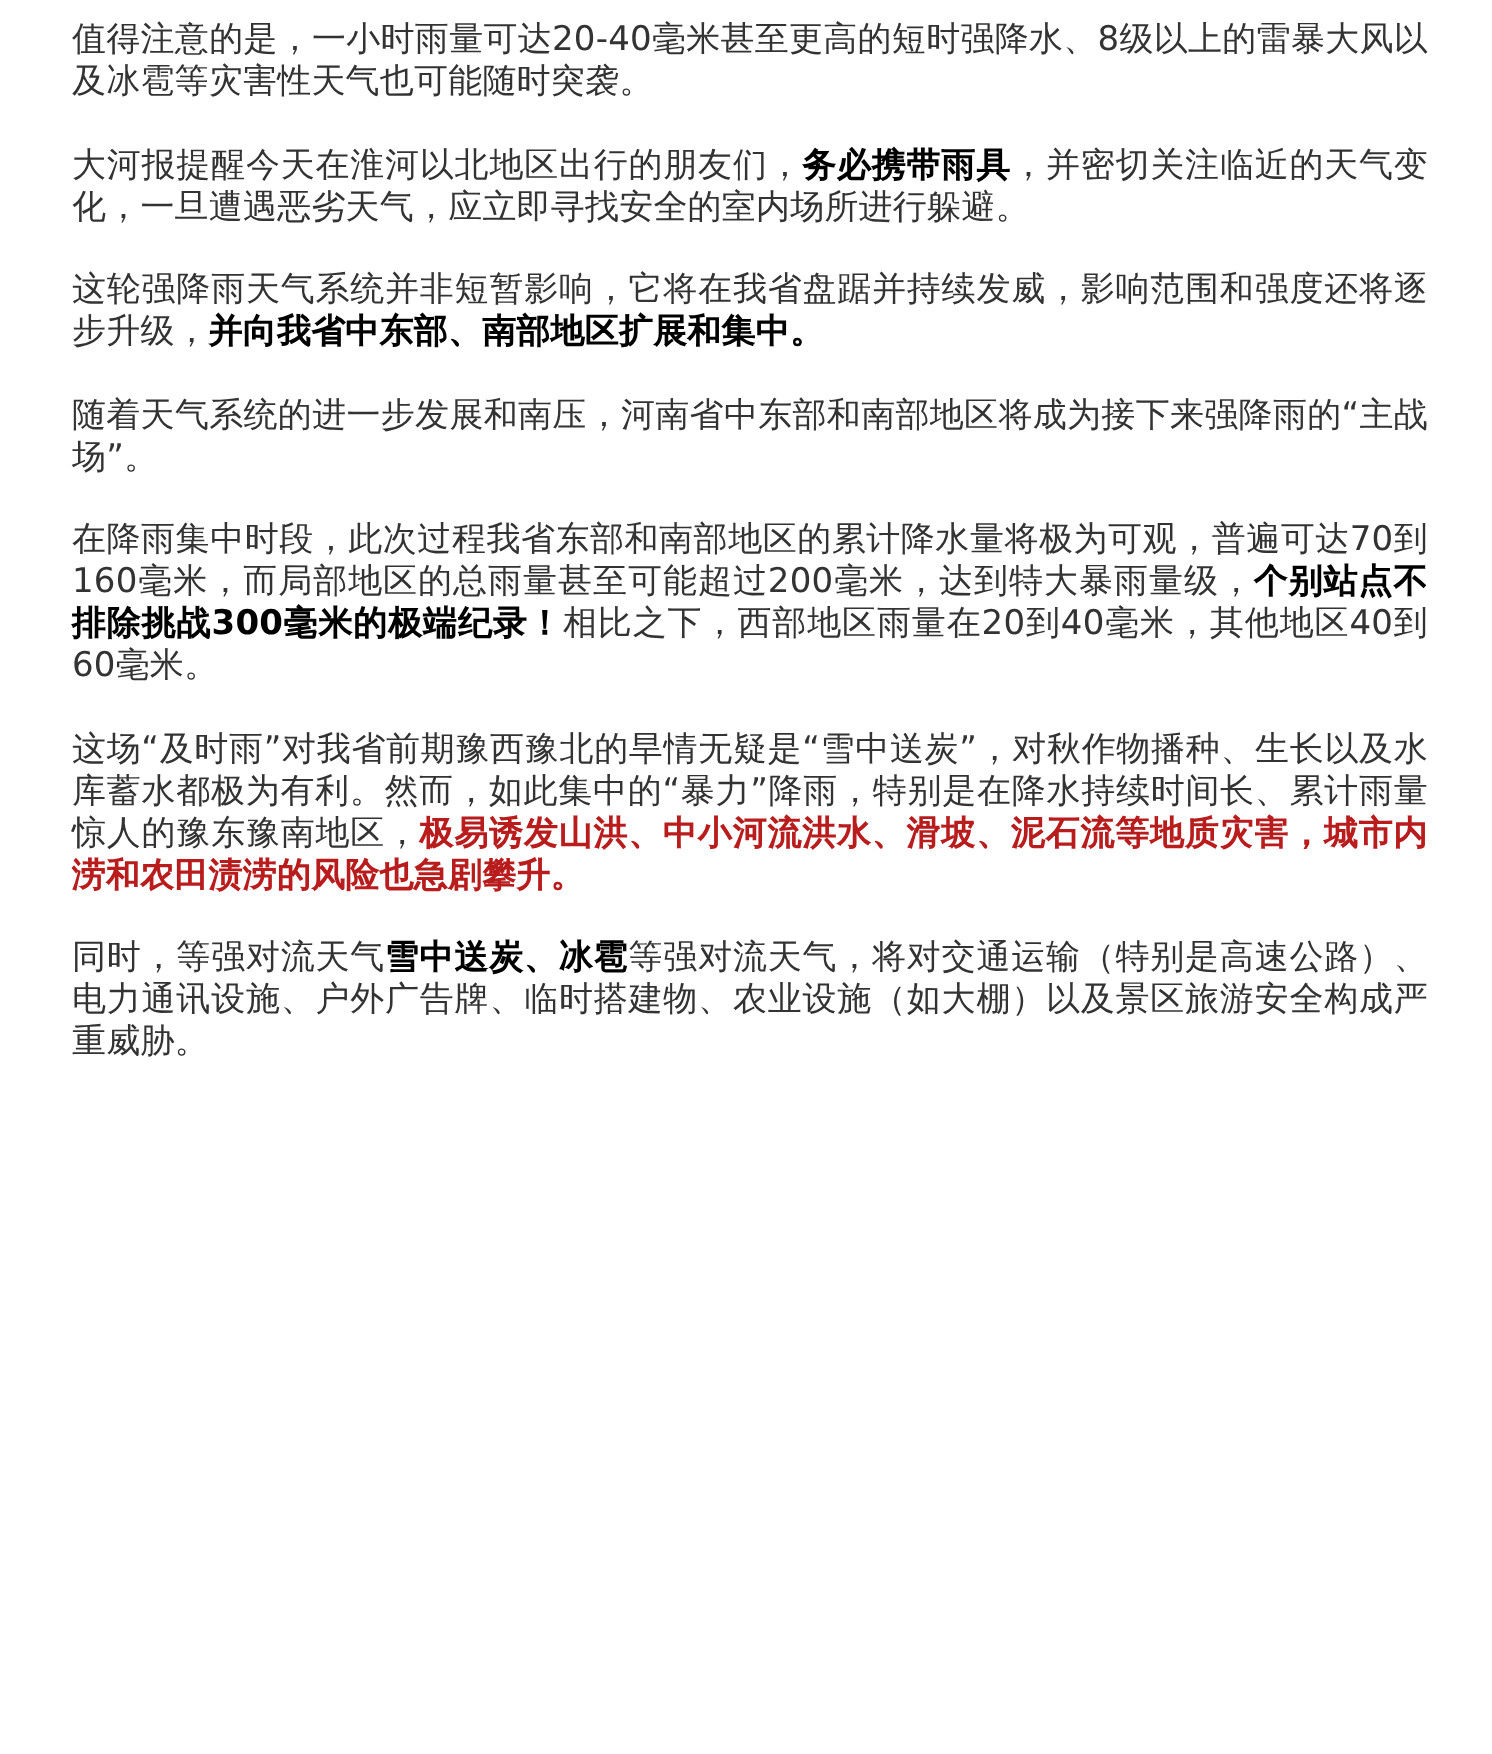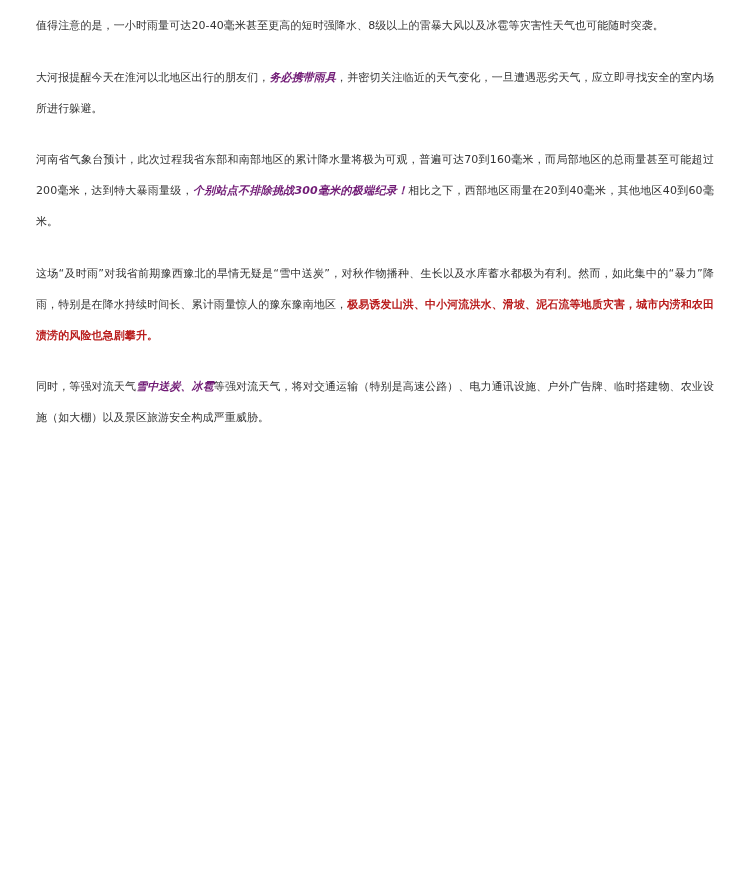--- a/index.html
+++ b/index.html
@@ -15,53 +15,58 @@
     color: #333333;
   }
   .article {
     position: relative;
     padding: 10px 32px 0 36px;
     box-sizing: border-box;
     width: 746px;
   }
   .para {
     margin: 0 0 20.5px 0;
-    font-size: 11px;
-    line-height: 31px;
+    font-size: 17px;
+    line-height: 21px;
     letter-spacing: 0.1px;
     text-align: justify;
   }
   .hl {
-    color: #701a75;
+    color: #000000;
     font-weight: bold;
-    font-style: italic;
   }
   .strong {
     color: #b91c1c;
     font-weight: bold;
   }
 </style>
 </head>
 <body>
 
 <div class="article">
   <p class="para">
     <span>值得注意的是，一小时雨量可达20-40毫米甚至更高的短时强降水、8级以上的雷暴大风以及冰雹等灾害性天气也可能随时突袭。</span>
   </p>
 
   <p class="para">
     <span>大河报提醒今天在淮河以北地区出行的朋友们，</span><span class="hl">务必携带雨具</span><span>，并密切关注临近的天气变化，一旦遭遇恶劣天气，应立即寻找安全的室内场所进行躲避。</span>
   </p>
 
+  <p class="para">
+    <span>这轮强降雨天气系统并非短暂影响，它将在我省盘踞并持续发威，影响范围和强度还将逐步升级，</span><span class="hl">并向我省中东部、南部地区扩展和集中。</span>
+  </p>
 
+  <p class="para">
+    <span>随着天气系统的进一步发展和南压，河南省中东部和南部地区将成为接下来强降雨的“主战场”。</span>
+  </p>
 
 
 
   <p class="para">
-    <span>河南省气象台预计，此次过程我省东部和南部地区的累计降水量将极为可观，普遍可达70到160毫米，而局部地区的总雨量甚至可能超过200毫米，达到特大暴雨量级，</span><span class="hl">个别站点不排除挑战300毫米的极端纪录！</span><span>相比之下，西部地区雨量在20到40毫米，其他地区40到60毫米。</span>
+    <span>在降雨集中时段，此次过程我省东部和南部地区的累计降水量将极为可观，普遍可达70到160毫米，而局部地区的总雨量甚至可能超过200毫米，达到特大暴雨量级，</span><span class="hl">个别站点不排除挑战300毫米的极端纪录！</span><span>相比之下，西部地区雨量在20到40毫米，其他地区40到60毫米。</span>
   </p>
 
   <p class="para">
     <span>这场“及时雨”对我省前期豫西豫北的旱情无疑是“雪中送炭”，对秋作物播种、生长以及水库蓄水都极为有利。然而，如此集中的“暴力”降雨，特别是在降水持续时间长、累计雨量惊人的豫东豫南地区，</span><span class="strong">极易诱发山洪、中小河流洪水、滑坡、泥石流等地质灾害，城市内涝和农田渍涝的风险也急剧攀升。</span>
   </p>
 
   <p class="para">
     <span>同时，等强对流天气</span><span class="hl">雪中送炭、冰雹</span><span>等强对流天气，将对交通运输（特别是高速公路）、电力通讯设施、户外广告牌、临时搭建物、农业设施（如大棚）以及景区旅游安全构成严重威胁。</span>
   </p>
 </div>

